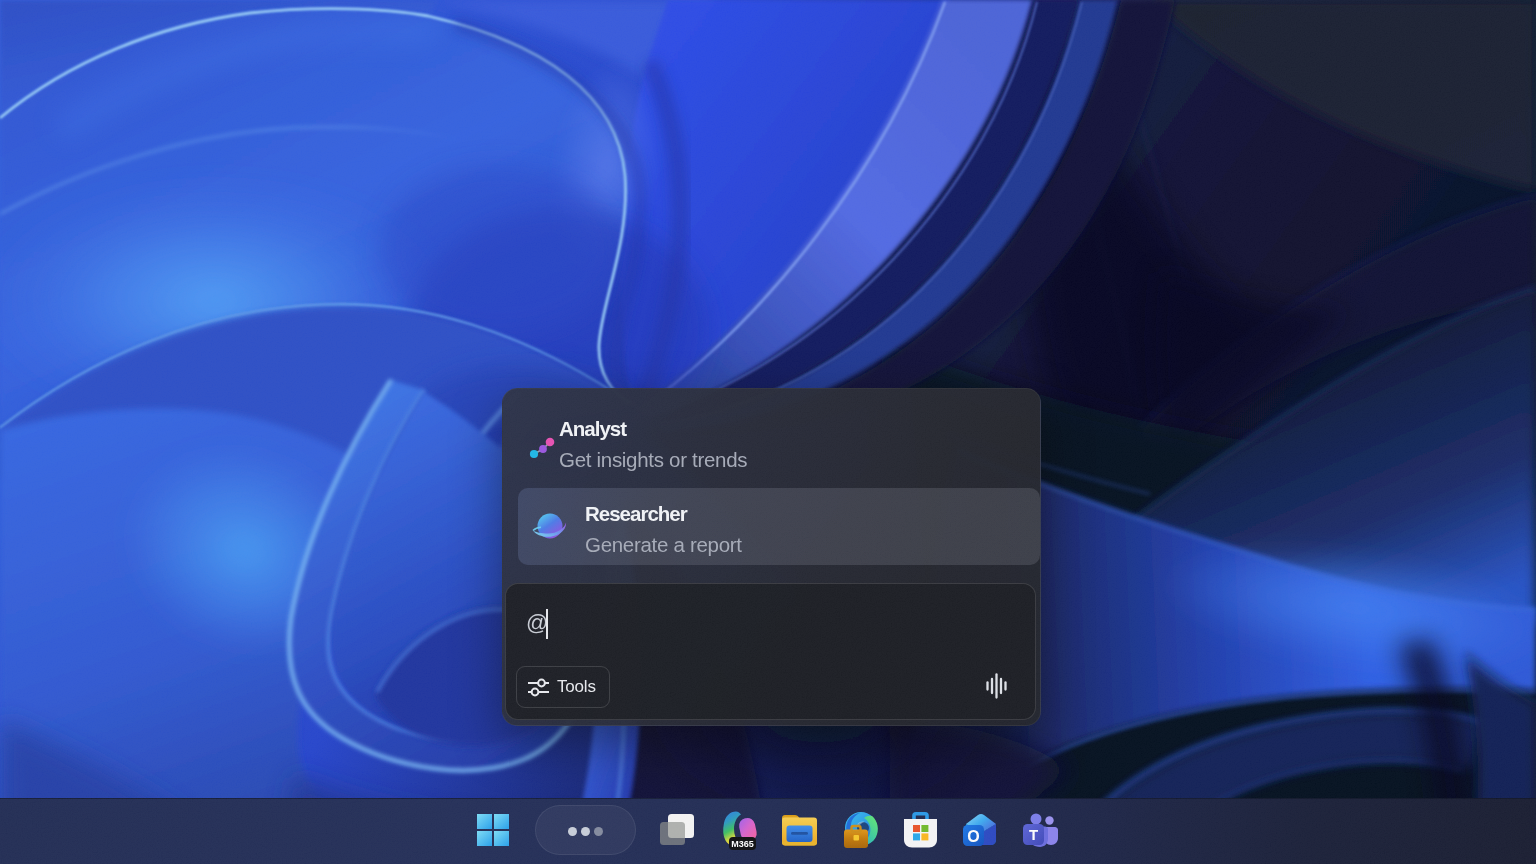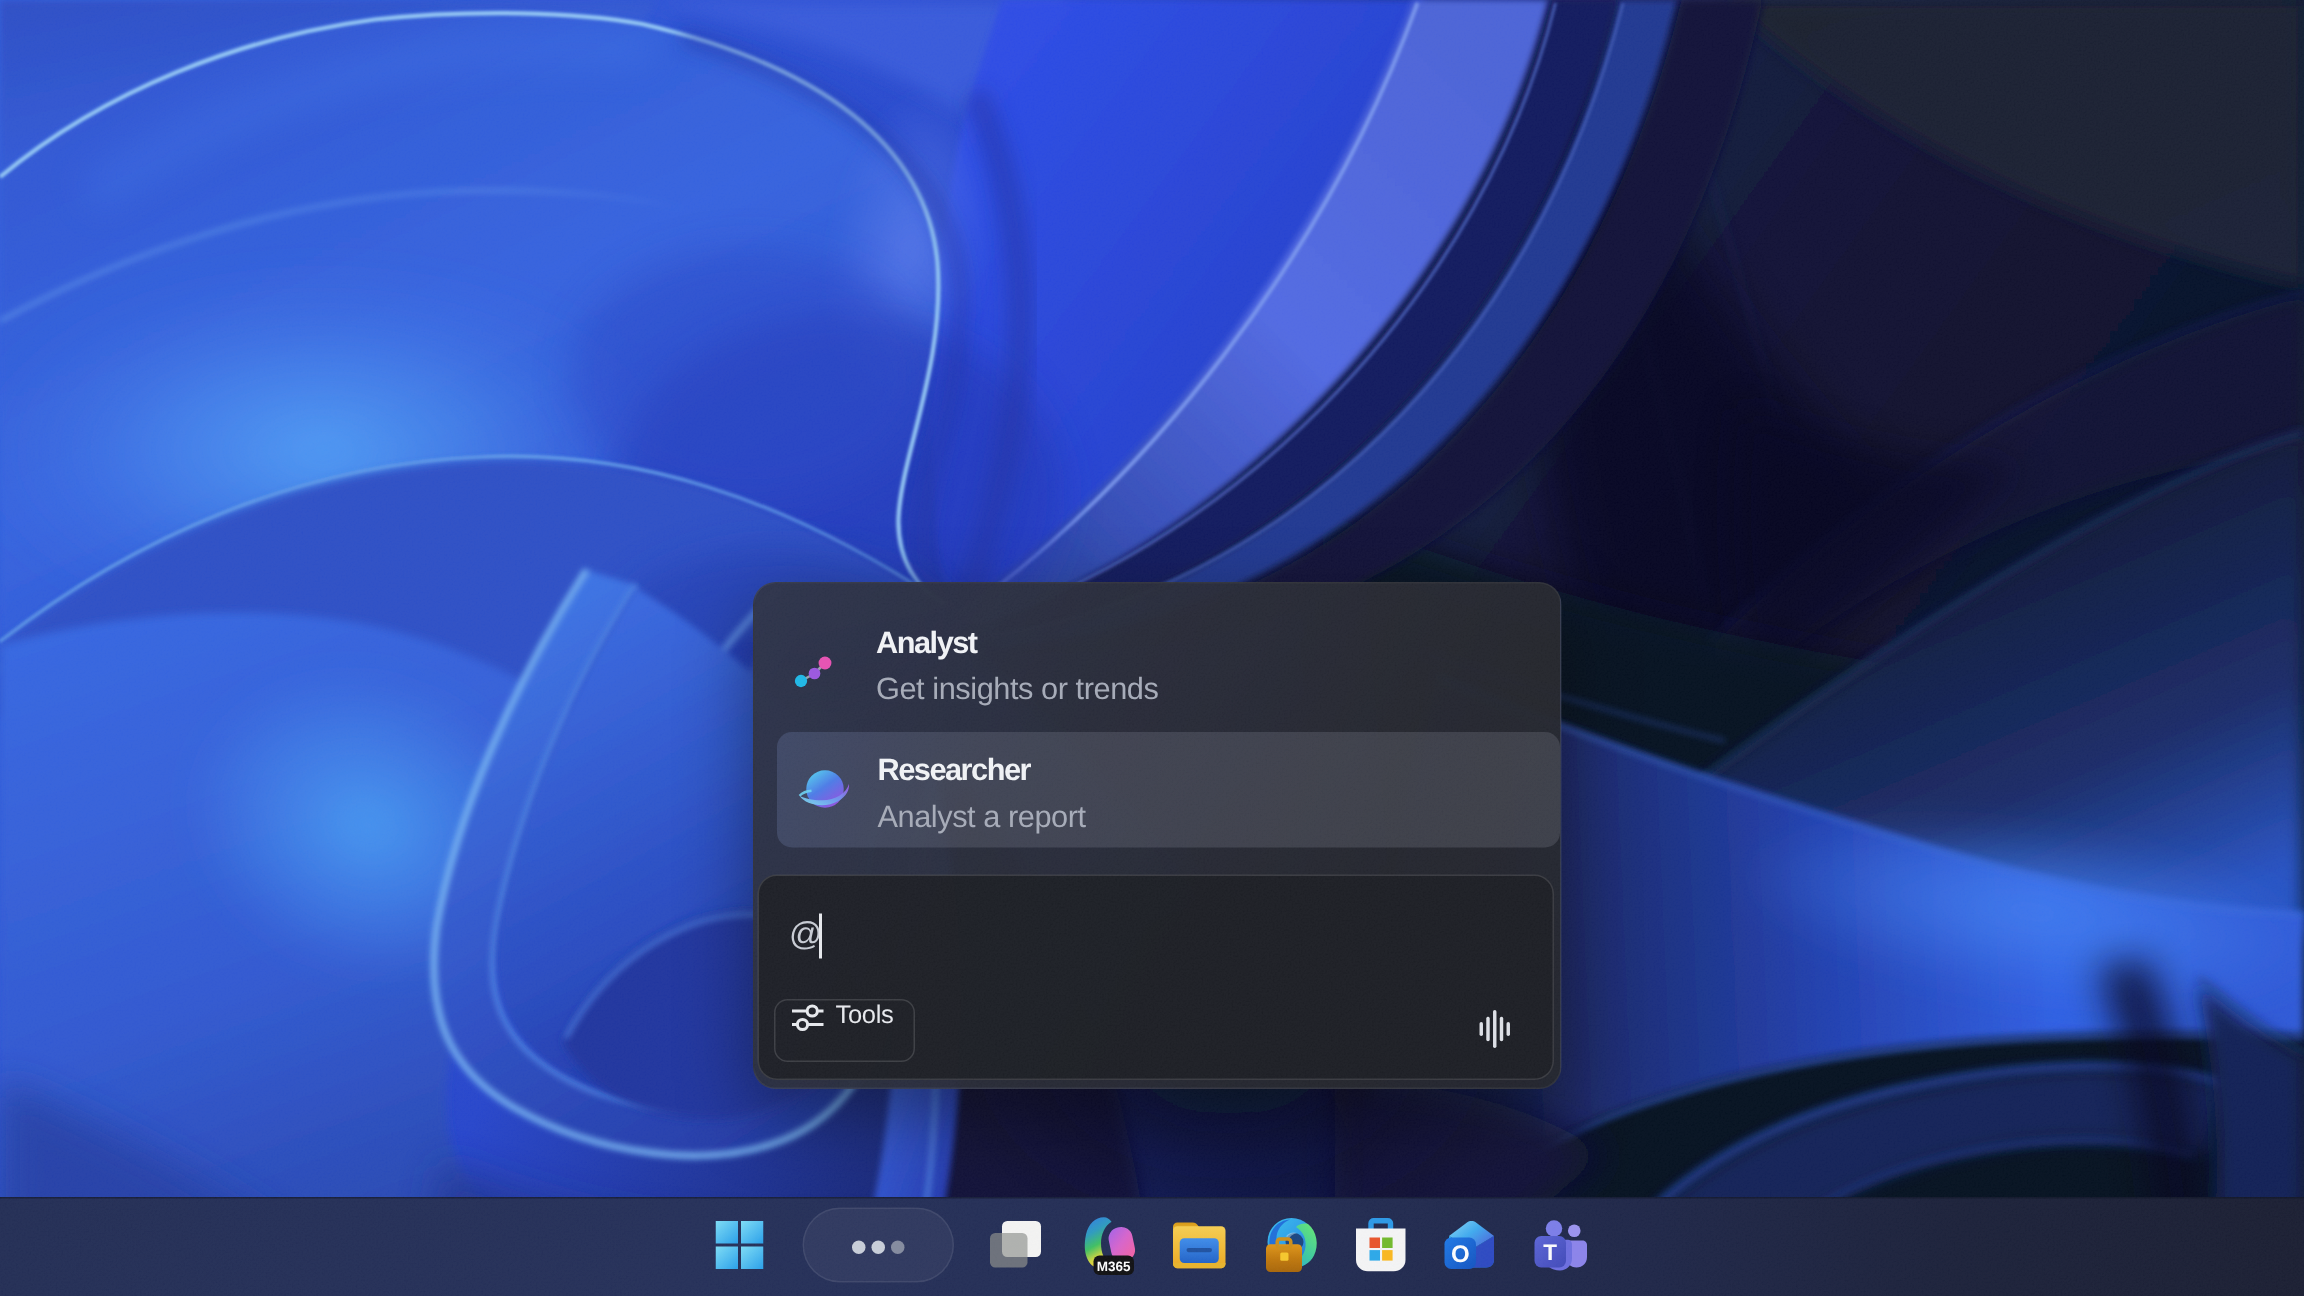--- a/index.html
+++ b/index.html
@@ -13,21 +13,21 @@
   #rowA{top:28px;}
   .t1{font-size:20.5px;font-weight:700;color:#f3f5f8;letter-spacing:-1.0px;}
   .t2{font-size:20.5px;color:#a6abb8;margin-top:7px;letter-spacing:-0.3px;}
   #rowR{position:absolute;left:15px;top:99px;width:522px;height:77px;border-radius:10px;
     background:linear-gradient(100deg, rgba(96,112,158,0.34) 0%, rgba(125,130,146,0.27) 25%, rgba(130,133,146,0.26) 100%);}
   #inputbox{position:absolute;left:2px;top:194px;width:531px;height:137px;border-radius:13px;
     background:rgba(24,26,32,0.92);border:1px solid rgba(255,255,255,0.13);box-sizing:border-box;}
   #atsign{position:absolute;left:20px;top:26px;font-size:22px;color:#c9cdd5;}
   #cursor{position:absolute;left:40px;top:25px;width:2px;height:30px;background:#e8eaee;}
   #toolsbtn{position:absolute;left:10px;top:82px;width:94px;height:42px;border-radius:9px;
-    border:1px solid rgba(255,255,255,0.14);box-sizing:border-box;display:flex;align-items:flex-start;}
+    border:1px solid rgba(255,255,255,0.14);box-sizing:border-box;display:flex;align-items:center;}
   #toolsbtn span{color:#e9ebef;font-size:17px;margin-left:7px;letter-spacing:-0.2px;}
   #voice{position:absolute;right:26px;top:88px;}
   
   #taskbar{position:absolute;left:0;top:798px;width:1536px;height:66px;
     background:linear-gradient(90deg,#1f2a52 0%,#212c56 30%,#1e2850 55%,#1a2244 72%,#171d36 85%,#161a2e 100%);
     border-top:1px solid rgba(8,12,30,0.55);box-sizing:border-box;}
   .tbi{position:absolute;left:0;top:0;}
   #pill{position:absolute;left:535px;top:805px;width:101px;height:50px;border-radius:26px;
     background:rgba(255,255,255,0.05);border:1px solid rgba(255,255,255,0.08);box-sizing:border-box;}
   .dot{position:absolute;top:21px;width:9px;height:9px;border-radius:50%;}
@@ -259,21 +259,21 @@
 
 <div id="panel">
   <div class="row" id="rowA">
     <svg width="40" height="40" viewBox="0 0 40 40" style="position:absolute;left:2px;top:7px">
       <line x1="7" y1="30" x2="16" y2="25" stroke="#9aa0ac" stroke-width="1.7"></line>
       <line x1="16" y1="25" x2="23" y2="18" stroke="#9aa0ac" stroke-width="1.7"></line>
       <circle cx="7" cy="30" r="4.1" fill="#1bb8e8"></circle>
       <circle cx="16" cy="25" r="3.9" fill="#9a55e0"></circle>
       <circle cx="23" cy="18" r="4.3" fill="#e84fb2"></circle>
     </svg>
-    <div style="margin-left:59px">
+    <div style="margin-left:34px">
       <div class="t1">Analyst</div>
       <div class="t2">Get insights or trends</div>
     </div>
   </div>
   <div id="rowR">
     <svg width="40" height="40" viewBox="0 0 40 40" style="position:absolute;left:12px;top:19px">
       <defs>
         <linearGradient id="plg" x1="0.15" y1="0" x2="0.85" y2="1">
           <stop offset="0" stop-color="#52d0f0"></stop>
             <stop offset="0.45" stop-color="#4a7ae8"></stop>
@@ -284,21 +284,21 @@
             <stop offset="0.5" stop-color="#6a9af0"></stop>
             <stop offset="1" stop-color="#a050e8"></stop>
         </linearGradient>
       </defs>
       <circle cx="20" cy="19" r="12.5" fill="url(#plg)"></circle>
       <path d="M 3,23.5 C 7.5,30 20,32 29,27 C 34,24 36.5,19.5 36,15.5 C 34.5,21.5 27,26.5 18,26.5 C 11.5,26.5 6,25.3 3,23.5 Z" fill="url(#ring)" opacity="0.95"></path>
       <path d="M 3,23.5 C 5,21.5 8,20.4 11,20.2" fill="none" stroke="#6ad4f4" stroke-width="1.6" opacity="0.9"></path>
     </svg>
     <div style="position:absolute;left:67px;top:14px">
       <div class="t1">Researcher</div>
-      <div class="t2">Analyst a report</div>
+      <div class="t2">Generate a report</div>
     </div>
   </div>
   <div id="inputbox">
     <div id="atsign">@</div>
     <div id="cursor"></div>
     <div id="toolsbtn">
       <svg width="23" height="23" viewBox="0 0 23 23" style="margin-left:10px">
         <line x1="1" y1="7" x2="22" y2="7" stroke="#e9ebef" stroke-width="2"></line>
         <circle cx="14.5" cy="7" r="3.4" fill="#1b1d24" stroke="#e9ebef" stroke-width="2"></circle>
         <line x1="1" y1="16" x2="22" y2="16" stroke="#e9ebef" stroke-width="2"></line>

